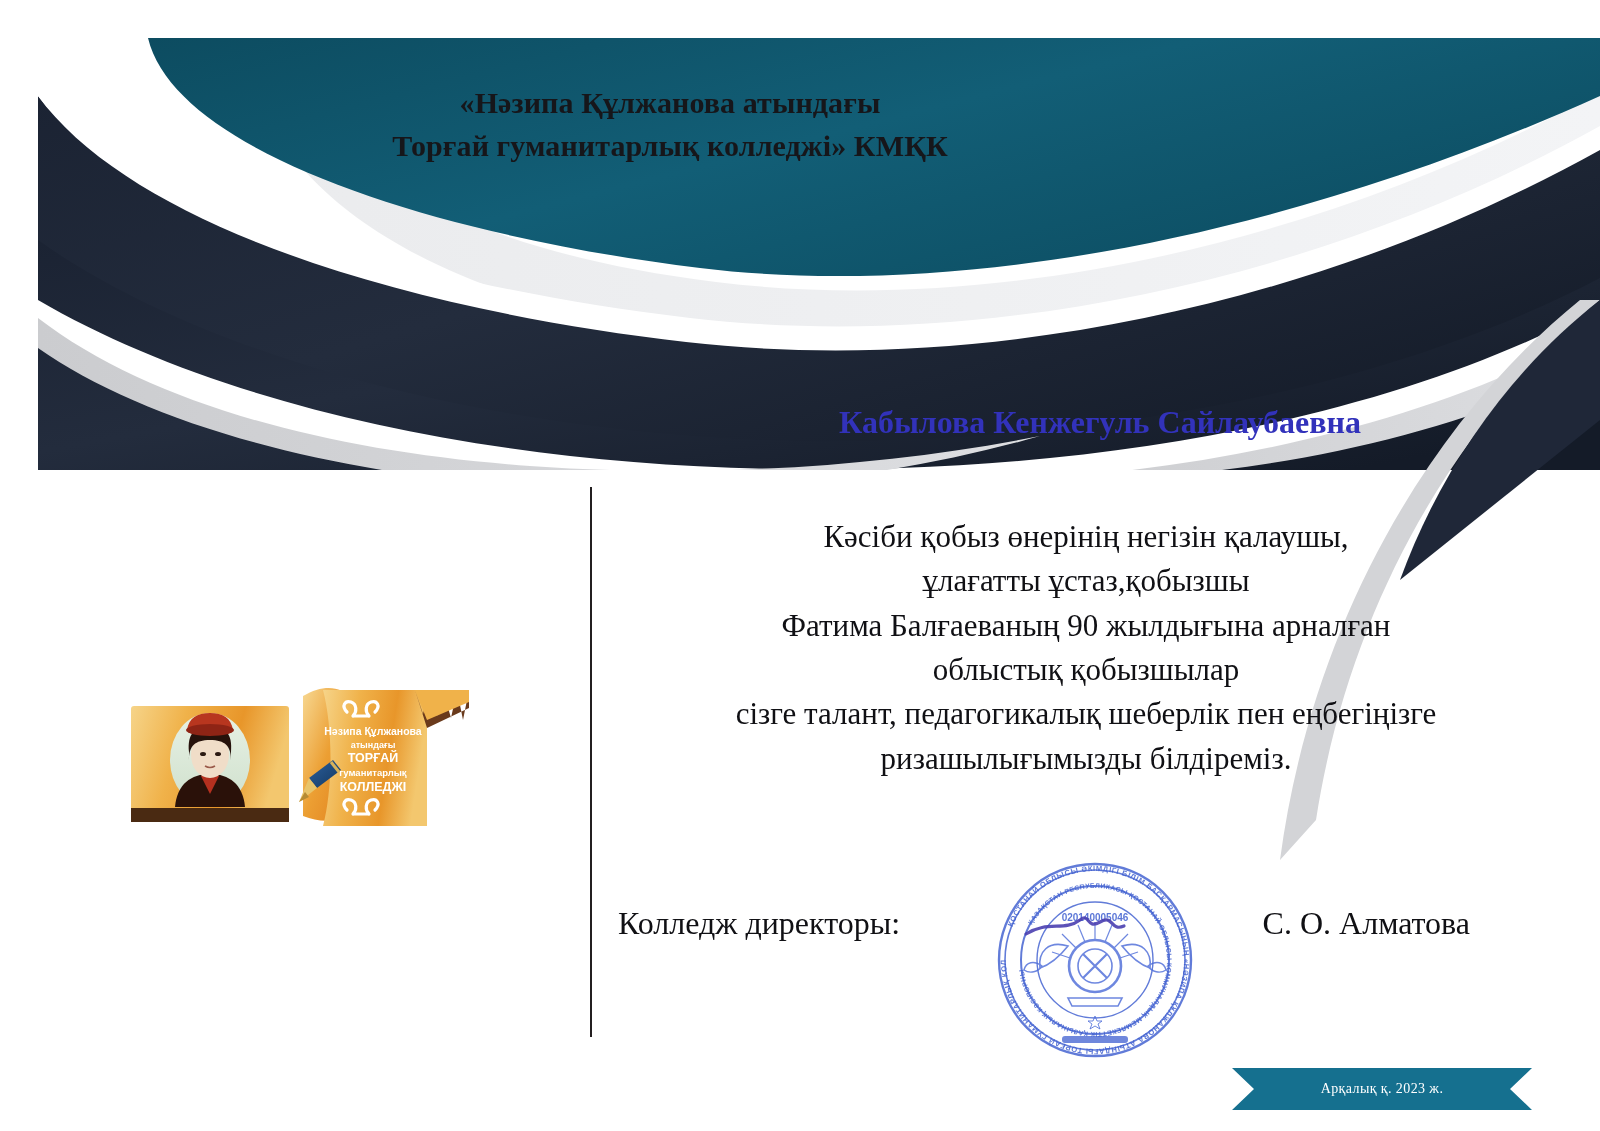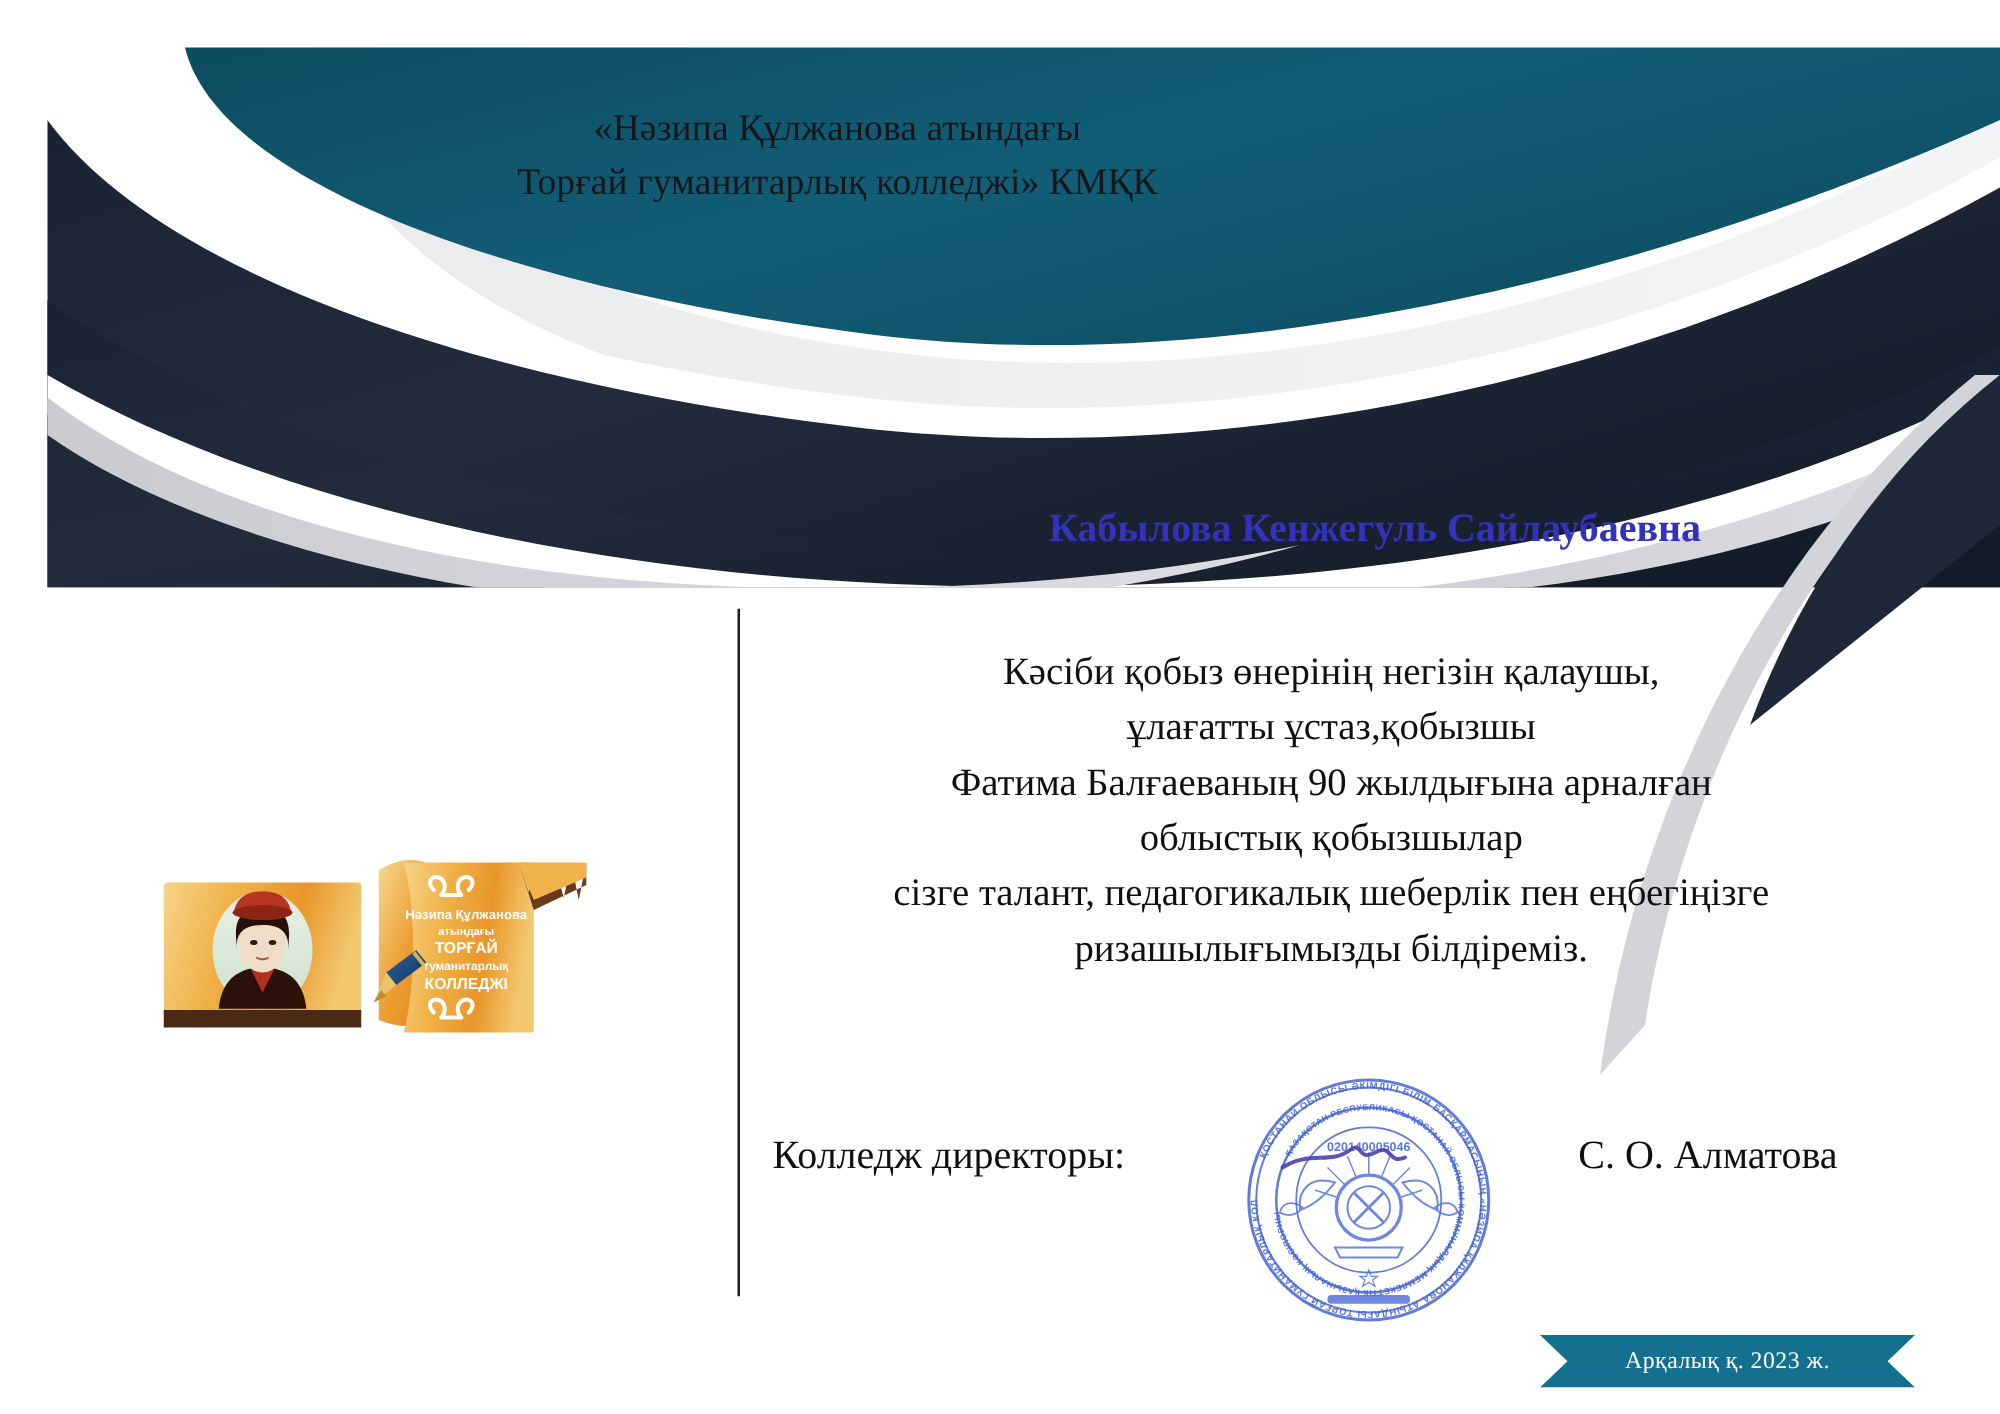--- a/index.html
+++ b/index.html
@@ -28,21 +28,21 @@
   }
 
   
   .org-title {
     position: absolute;
     left: 300px;
     top: 82px;
     width: 740px;
     text-align: center;
     font-size: 30px;
-    font-weight: 400;
+    font-weight: 700;
     line-height: 1.42;
     color: #16161a;
     letter-spacing: 0.1px;
   }
   .org-title .line { display: block; white-space: nowrap; }
 
   
   .alghys-title {
     position: absolute;
     left: 28px;
@@ -76,21 +76,21 @@
     text-align: center;
     font-size: 32px;
     font-weight: 700;
     color: #3232bb;
     white-space: nowrap;
   }
 
   
   .body-text {
     position: absolute;
-    left: 562px;
+    left: 583px;
     top: 515px;
     width: 1006px;
     text-align: center;
     font-size: 31px;
     line-height: 1.43;
     color: #101014;
   }
   .body-text .line { display: block; white-space: nowrap; }
 
   
@@ -137,21 +137,21 @@
   }
   .ribbon-label {
     position: absolute;
     left: 1232px;
     top: 1068px;
     width: 300px;
     height: 42px;
     display: flex;
     align-items: center;
     justify-content: center;
-    font-size: 19px;
+    font-size: 14px;
     color: #ffffff;
     white-space: nowrap;
     letter-spacing: 0.4px;
   }
 </style>
 </head>
 <body>
 
 <div id="certificate">
 

